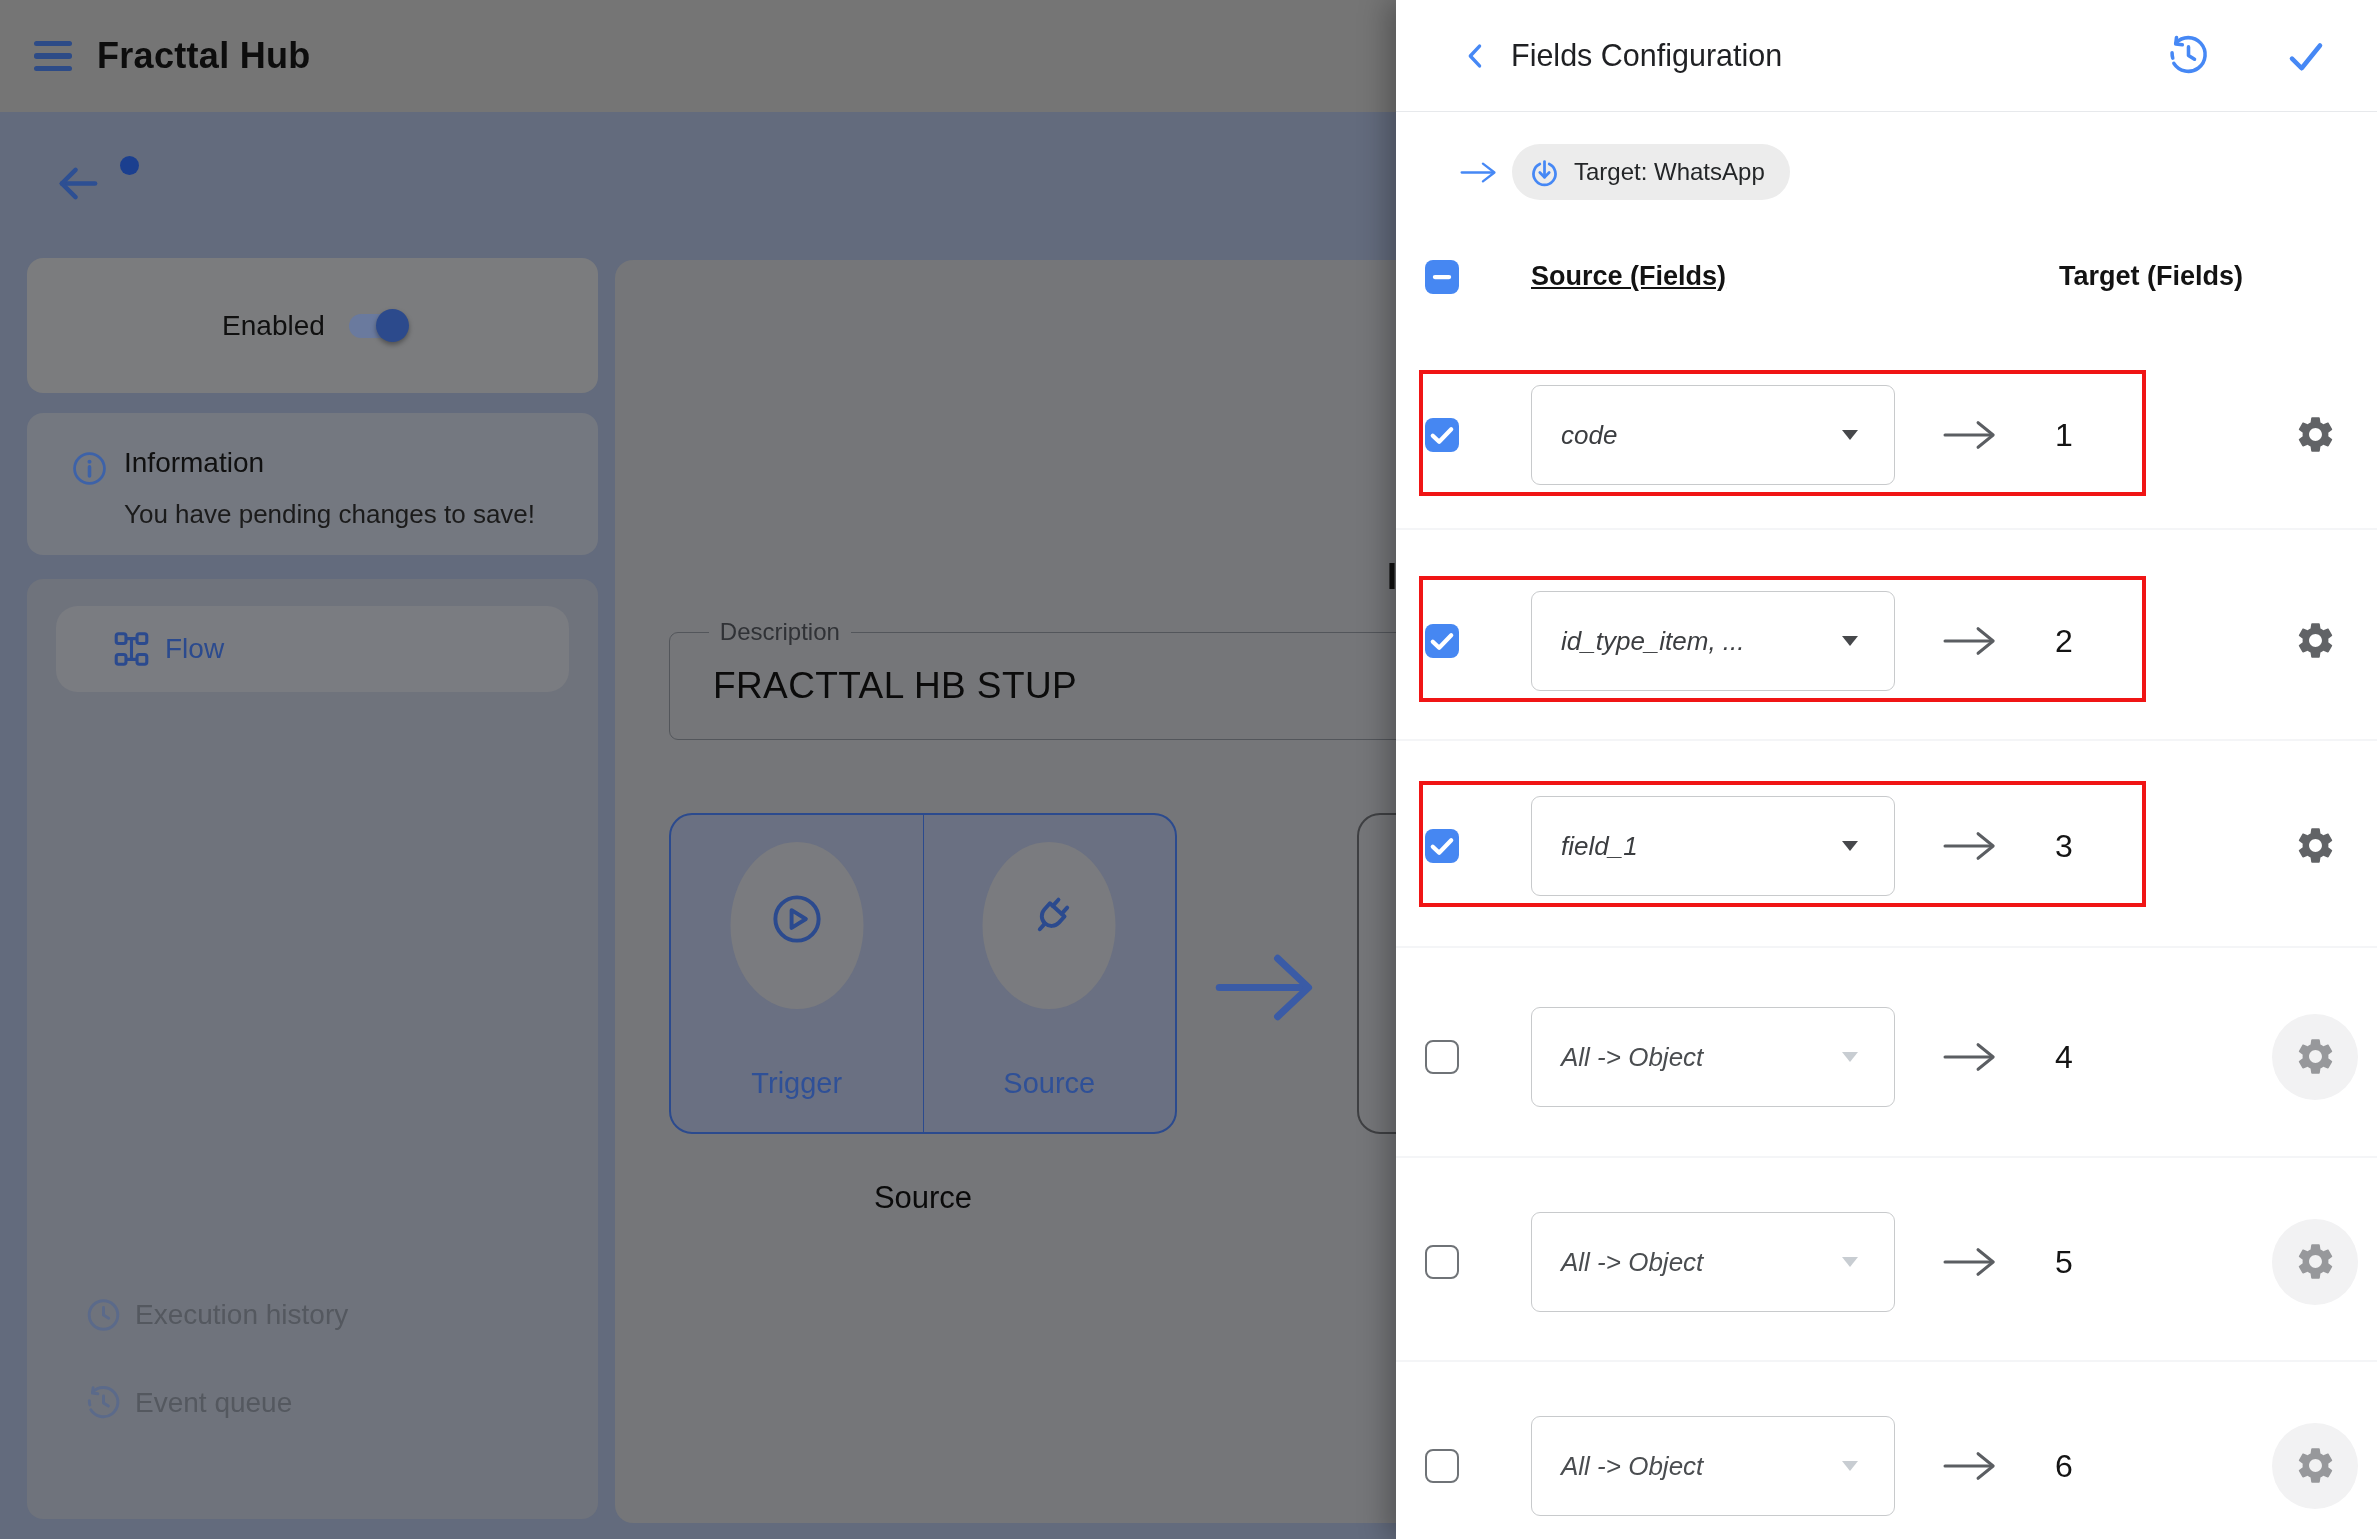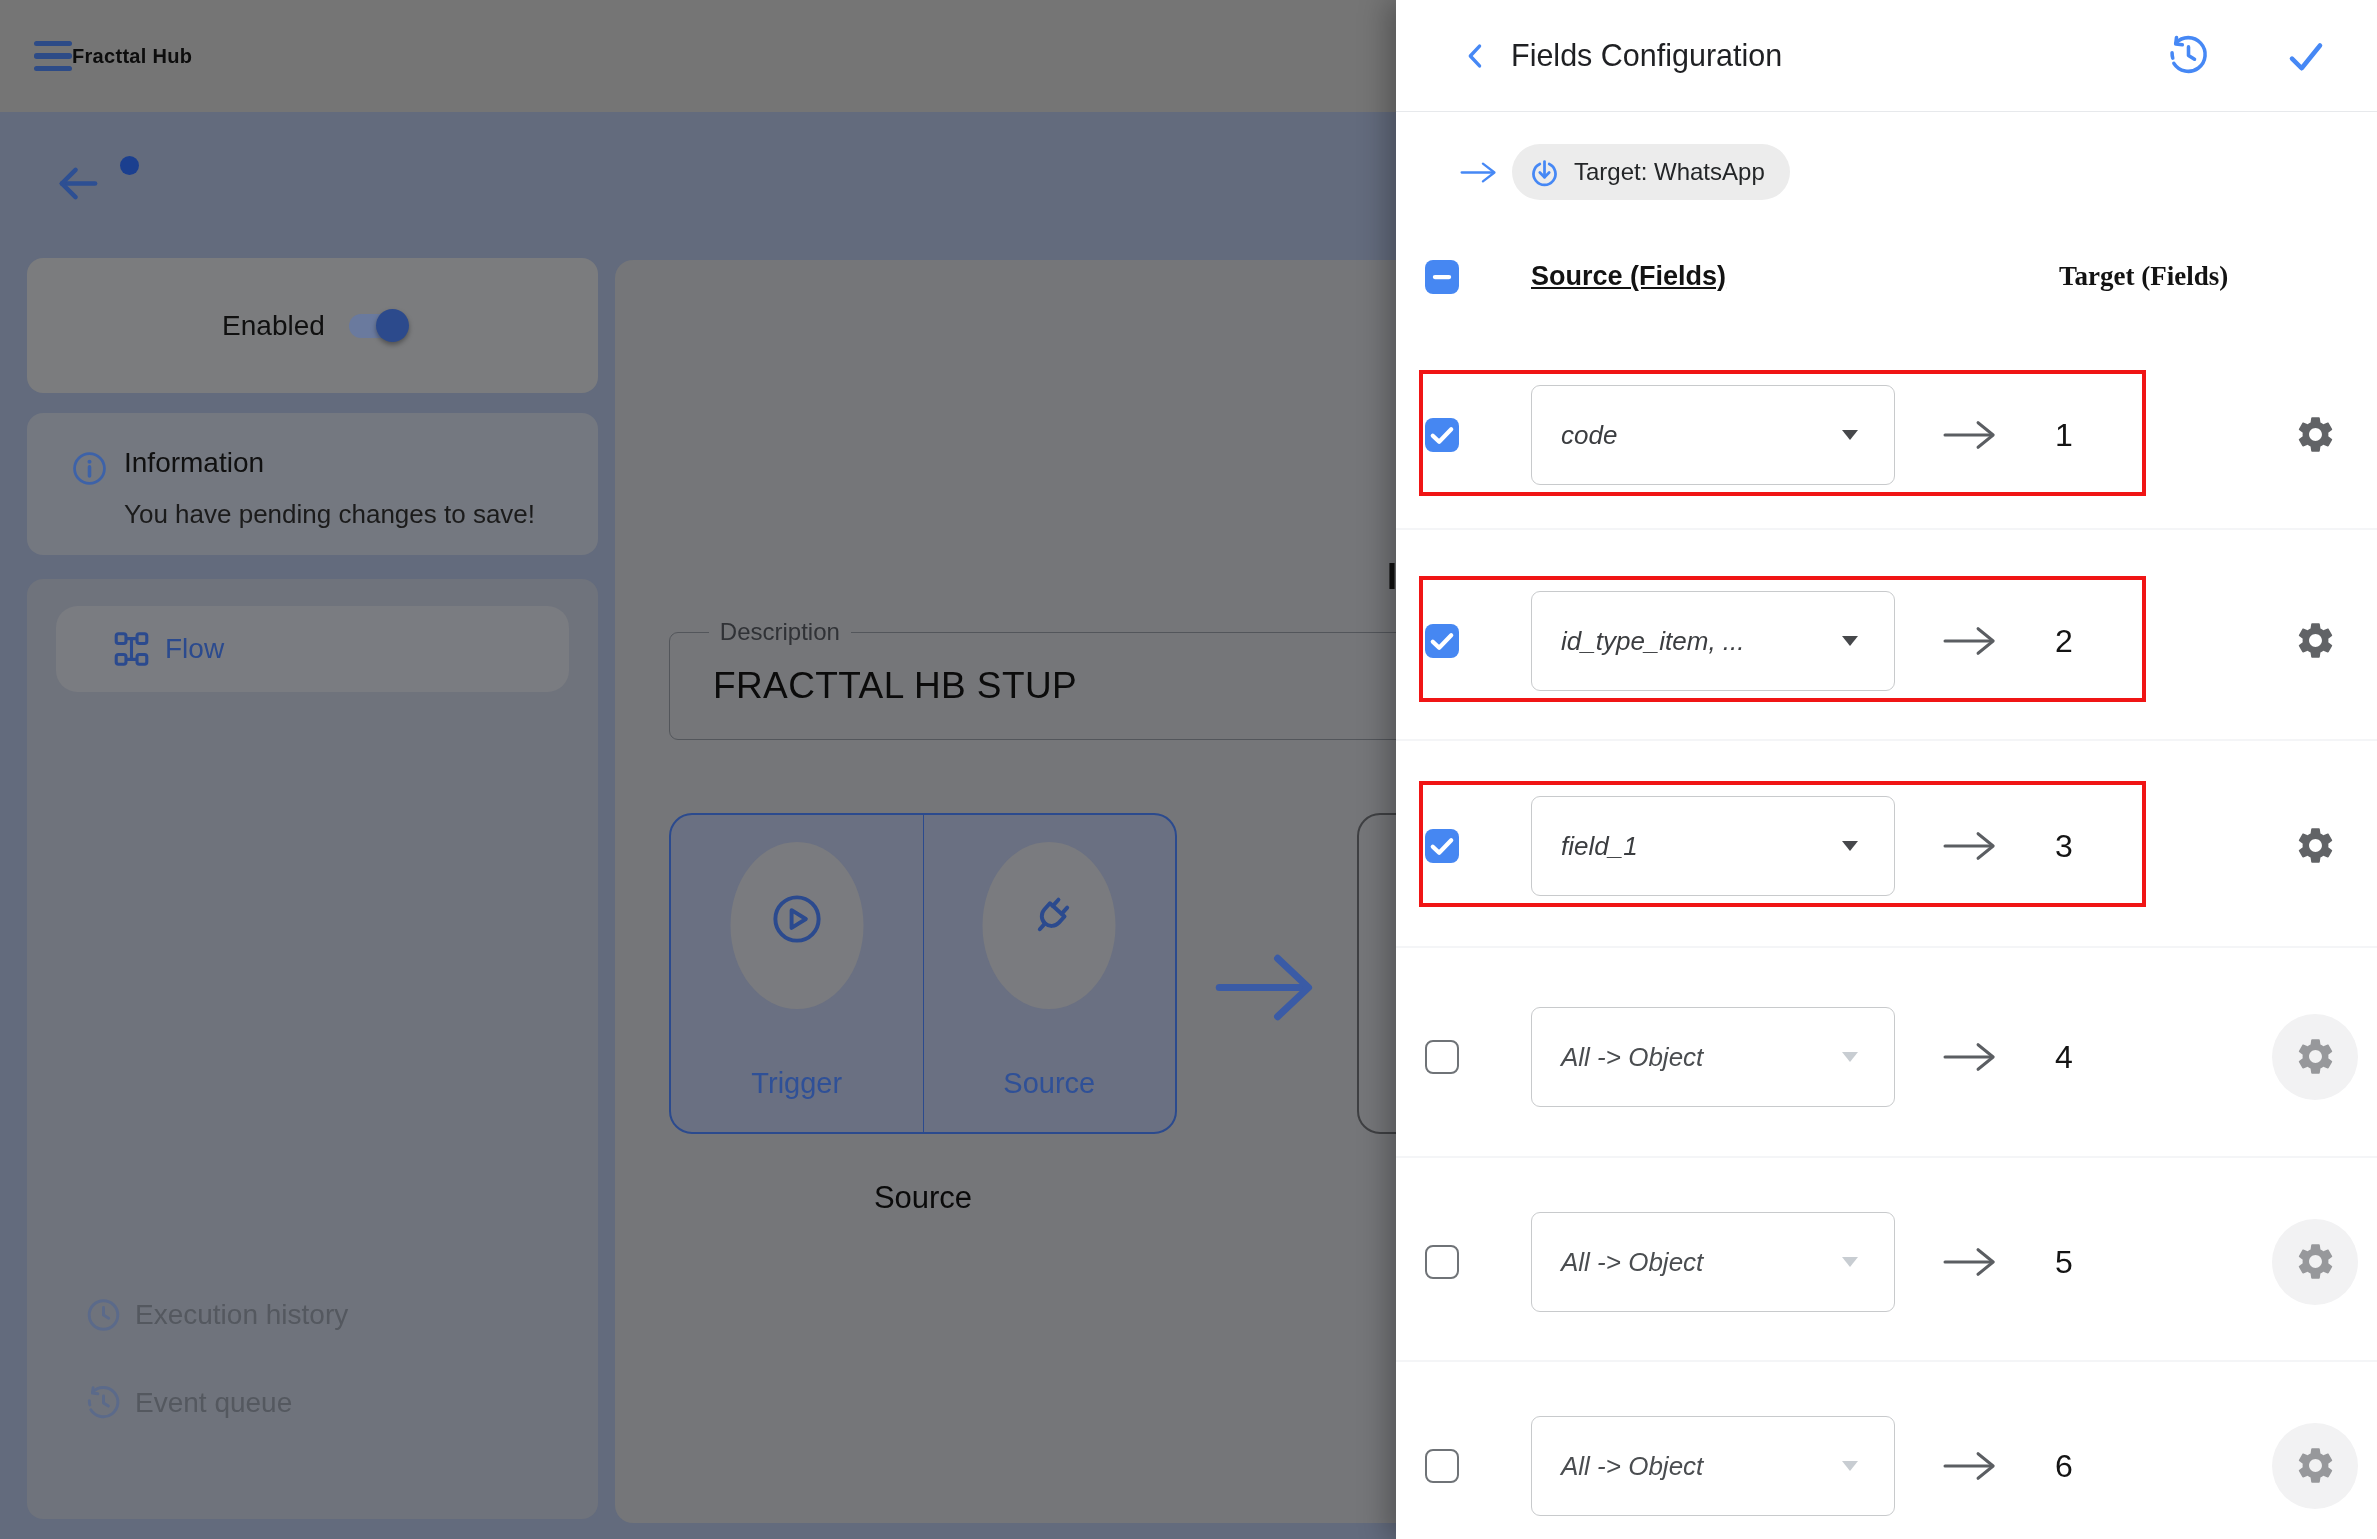--- a/index.html
+++ b/index.html
@@ -5,21 +5,21 @@
   * { margin:0; padding:0; box-sizing:border-box; }
   html,body { background:#444; }
   #root {
     position:relative; width:2377px; height:1540px; overflow:hidden;
     font-family:"Liberation Sans", sans-serif; background:#636b7d;
   }
   
   .topbar { position:absolute; left:0; top:0; width:2377px; height:112px; background:#757575; display:flex; align-items:center; }
   .burger { width:38px; height:30.5px; margin-left:34px; display:flex; flex-direction:column; justify-content:space-between; cursor:pointer; }
   .burger span { display:block; height:5.4px; border-radius:2.7px; background:#2d4b87; }
-  .brand { font-size:20px; font-weight:700; color:#0d0d0d; letter-spacing:0.3px; }
+  .brand { margin-left:25px; font-size:36px; font-weight:700; color:#0d0d0d; letter-spacing:0.3px; }
 
   .back-btn { position:absolute; left:54px; top:160px; width:63px; height:54px; cursor:pointer; }
   .back-btn svg { width:47px; height:47px; color:#2d4f93; }
   .back-dot { position:absolute; left:66px; top:-3.6px; width:19px; height:19px; border-radius:50%; background:#1b3f8f; }
 
   .card { position:absolute; border-radius:16px; }
   .card-enabled { left:27px; top:258px; width:571px; height:135px; background:#7b7c7e; display:flex; align-items:center; justify-content:center; gap:24px; }
   .enabled-label { font-size:28px; color:#101010; }
   .toggle { position:relative; width:54px; height:24px; border-radius:12.6px; background:#6a7a9e; cursor:pointer; }
   .toggle .thumb { position:absolute; right:-6.3px; top:-4.5px; width:33px; height:33px; border-radius:50%; background:#2c4a8c; box-shadow:0 2.7px 5.4px rgba(0,0,0,.35); }
@@ -71,21 +71,21 @@
   .chip { height:56px; border-radius:28px; background:#ececec; display:flex; align-items:center; gap:12.6px; padding:0 25px 0 16px; }
   .chip svg { width:33px; height:33px; color:#4688f5; flex:none; }
   .chip-text { font-size:24px; color:#242628; }
   .chip-arrow { width:39px; height:27px; color:#4688f5; }
 
   .cols { position:absolute; left:0; top:257px; width:100%; height:39px; }
   .sel-all { position:absolute; left:29px; top:2.7px; width:34px; height:34px; border-radius:8px; background:#4687f2; cursor:pointer; }
   .sel-all svg { position:absolute; inset:0; width:100%; height:100%; color:#fff; }
   .col-label { position:absolute; top:3.6px; font-size:27px; font-weight:700; color:#131313; }
   .col-src { left:135px;text-decoration:underline; }
-  .col-tgt { left:663px;font-family:Liberation Serif, serif; }
+  .col-tgt { left:663px; }
 
   .frow { position:absolute; left:0; width:100%; height:129px; }
   .redbox { display:none; position:absolute; left:23px; top:0; width:727px; height:126px; border:4.5px solid #f01515; }
   .frow.highlighted .redbox { display:block; }
 
   .cb { position:absolute; left:29px; top:50%; transform:translateY(-50%); width:34px; height:34px; border-radius:8px; border:2.7px solid #6f7377; background:#fff; cursor:pointer; }
   .cb svg { display:none; position:absolute; inset:0; width:100%; height:100%; color:#fff; }
   .frow.checked .cb { border:none; background:#4687f2; }
   .frow.checked .cb svg { display:block; }
 

